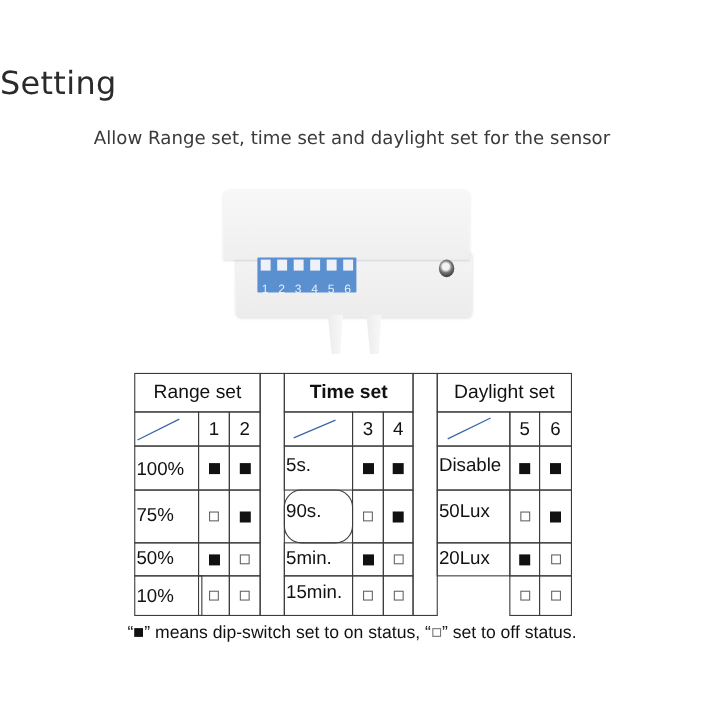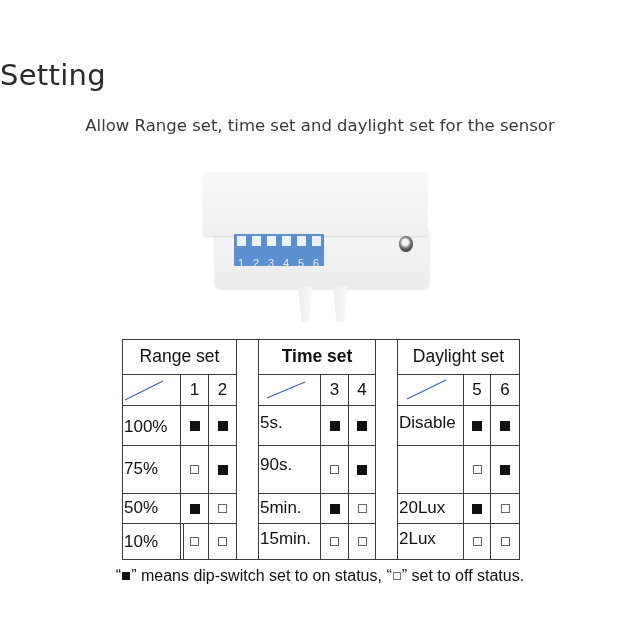--- a/index.html
+++ b/index.html
@@ -120,21 +120,21 @@
   <div class="cell num" style="left:348px; top:374px; width:28px; height:32px;">4</div>
 
   <div class="cell lbl" style="left:258px; top:405px; width:63px; height:41px; line-height:34px;">5s.</div>
   <div class="cell mark" style="left:320px; top:405px; width:29px; height:41px;">
       <span class="on"></span>
     </div>
   <div class="cell mark" style="left:348px; top:405px; width:28px; height:41px;">
       <span class="on"></span>
     </div>
 
-  <div class="cell lbl" style="left:258px; top:445px; width:63px; height:49px; line-height:38px;">90s.</div>
+  <div class="cell lbl" style="left:258px; top:445px; width:63px; height:49px; line-height:38px;border-radius:16px;">90s.</div>
   <div class="cell mark" style="left:320px; top:445px; width:29px; height:49px;">
       <span class="off"></span>
     </div>
   <div class="cell mark" style="left:348px; top:445px; width:28px; height:49px;">
       <span class="on"></span>
     </div>
 
   <div class="cell lbl" style="left:258px; top:493px; width:63px; height:31px; line-height:28px;">5min.</div>
   <div class="cell mark" style="left:320px; top:493px; width:29px; height:31px;">
       <span class="on"></span>
@@ -161,36 +161,36 @@
   <div class="cell num" style="left:490px; top:374px; width:30px; height:32px;">6</div>
 
   <div class="cell lbl" style="left:397px; top:405px; width:67px; height:41px; line-height:34px;">Disable</div>
   <div class="cell mark" style="left:463px; top:405px; width:28px; height:41px;">
       <span class="on"></span>
     </div>
   <div class="cell mark" style="left:490px; top:405px; width:30px; height:41px;">
       <span class="on"></span>
     </div>
 
+  <div class="cell lbl" style="left:397px; top:445px; width:67px; height:49px; line-height:38px;">50Lux</div>
   <div class="cell mark" style="left:463px; top:445px; width:28px; height:49px;">
       <span class="off"></span>
     </div>
   <div class="cell mark" style="left:490px; top:445px; width:30px; height:49px;">
       <span class="on"></span>
     </div>
 
   <div class="cell lbl" style="left:397px; top:493px; width:67px; height:31px; line-height:28px;">20Lux</div>
   <div class="cell mark" style="left:463px; top:493px; width:28px; height:31px;">
       <span class="on"></span>
     </div>
   <div class="cell mark" style="left:490px; top:493px; width:30px; height:31px;">
       <span class="off"></span>
     </div>
 
-  <div class="cell lbl" style="left:397px; top:523px; width:67px; height:37px; line-height:30px;">2Lux</div>
   <div class="cell mark" style="left:463px; top:523px; width:28px; height:37px;">
       <span class="off"></span>
     </div>
   <div class="cell mark" style="left:490px; top:523px; width:30px; height:37px;">
       <span class="off"></span>
     </div>
 </div>
 
 <div class="note">
   <span>“</span><span class="sq-on"></span><span>” means dip-switch set to on status, “</span><span class="sq-off"></span><span>” set to off status.</span>

